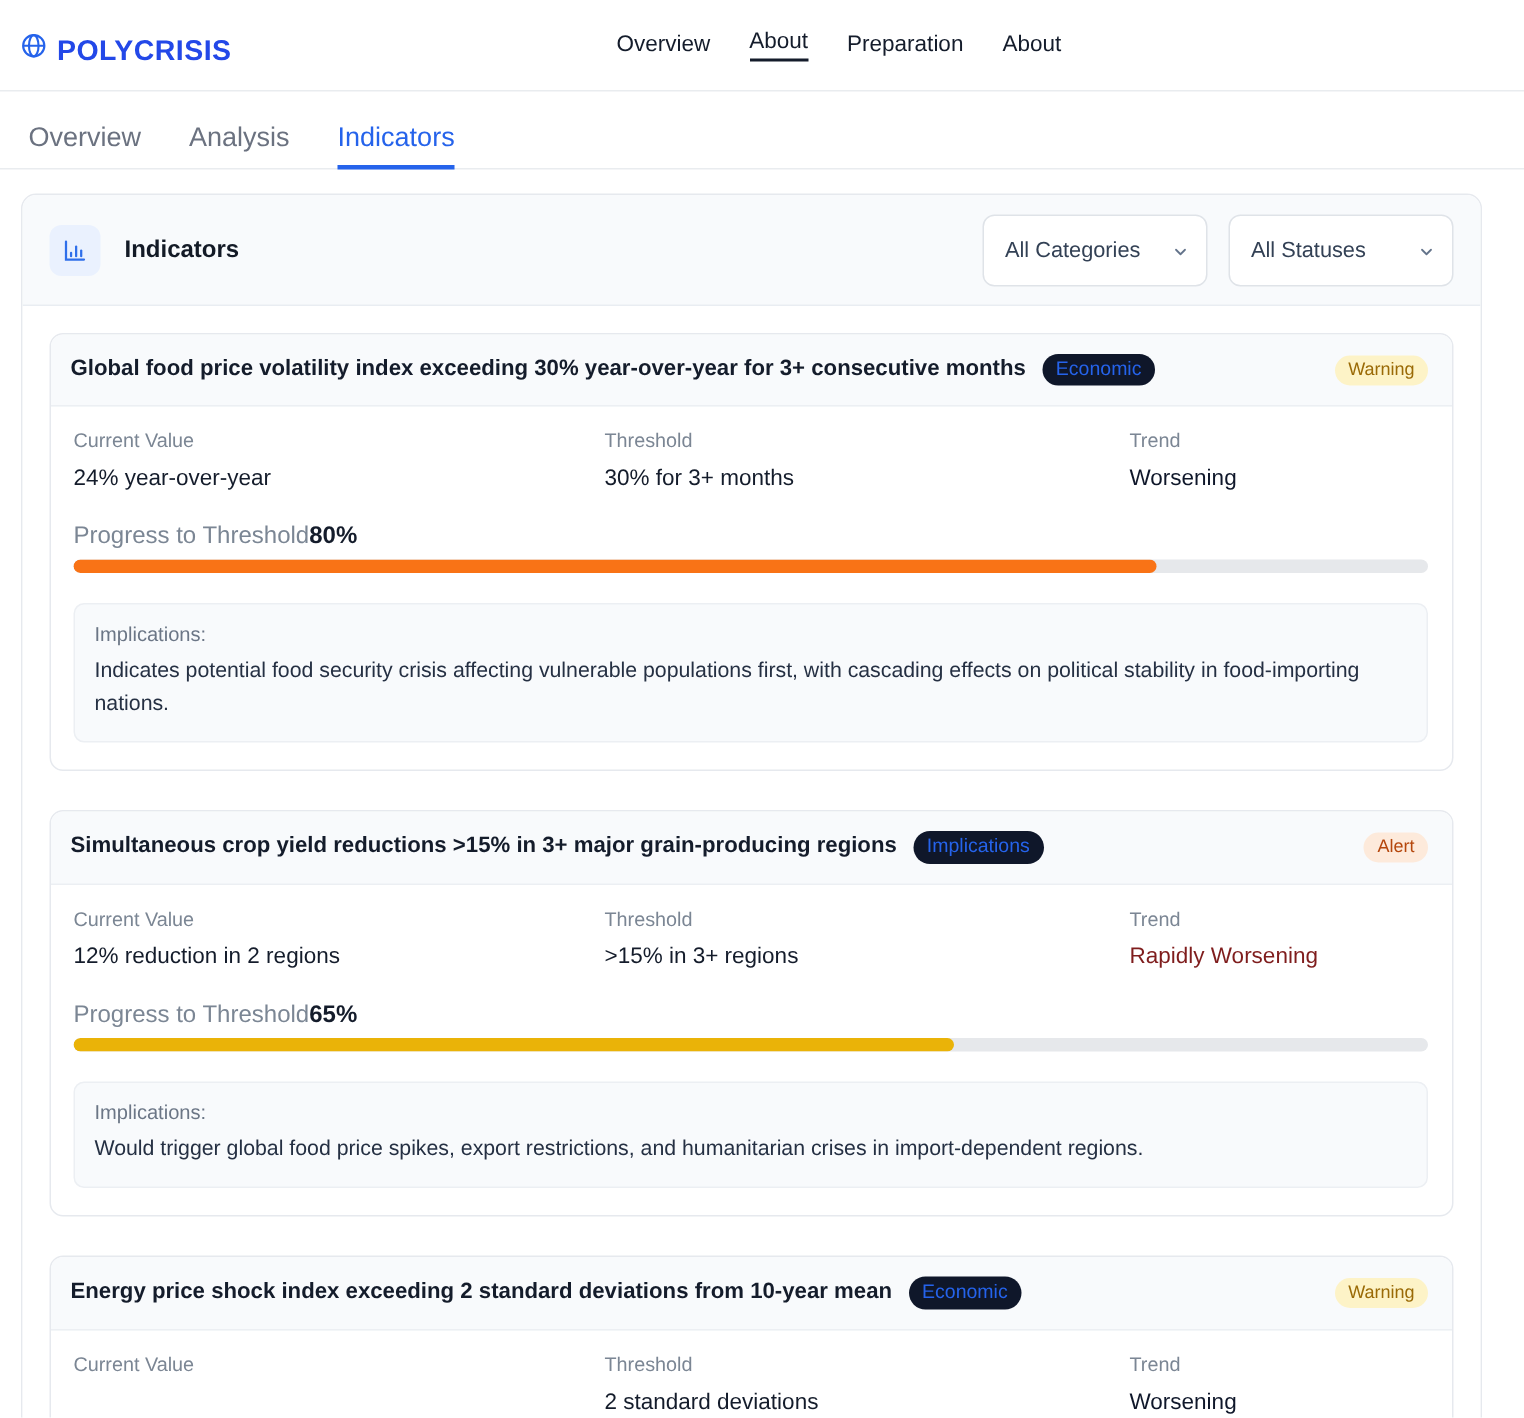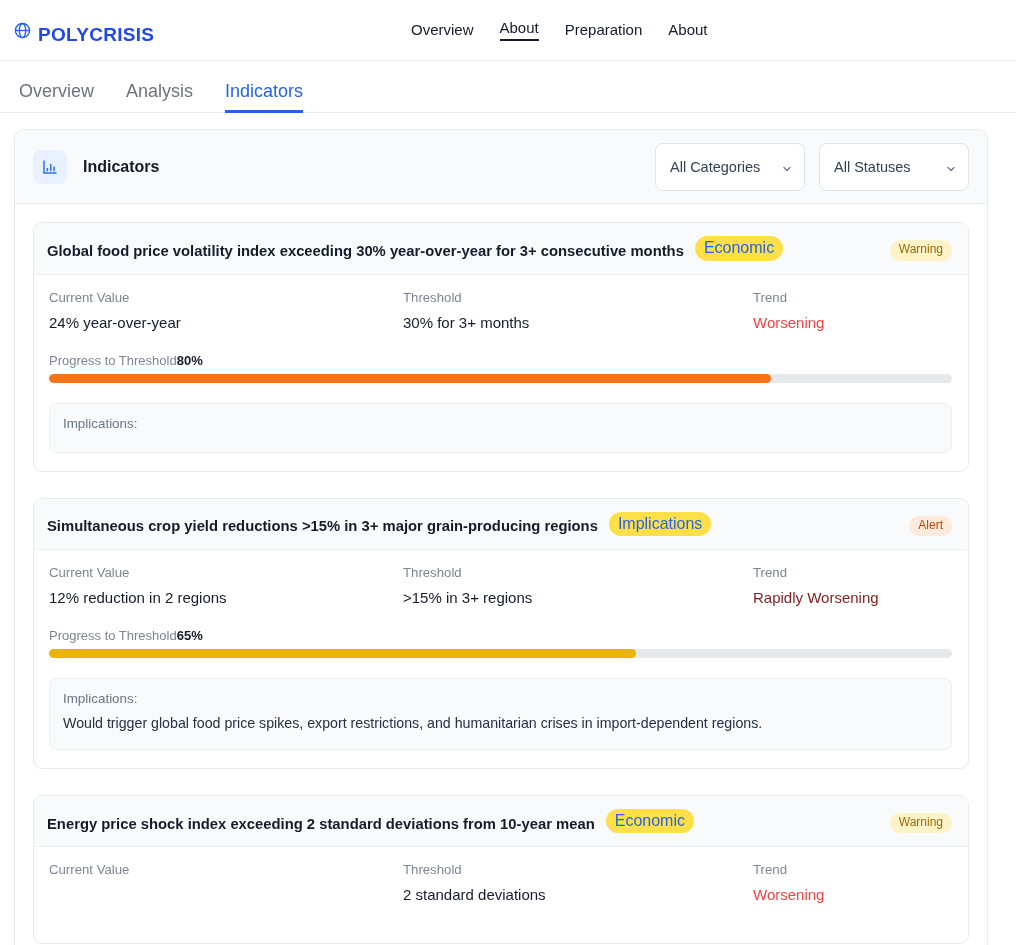--- a/index.html
+++ b/index.html
@@ -148,34 +148,34 @@
     border-radius: 9px;
     overflow: hidden;
     margin-bottom: 26px;
     background: #fff;
   }
   .ind-head {
     background: #f8fafc;
     border-bottom: 1px solid #eceff3;
     padding: 13px 16px 13px 13px;
     display: flex;
-    align-items: flex-end;
+    align-items: center;
     gap: 11px;
   }
   .ind-title {
     font-size: 14.8px;
     font-weight: bold;
     color: #141c2b;
     line-height: 1.2;
   }
   .cat-badge {
-    font-size: 16px;
+    font-size: 13px;
     padding: 3px 9px 4px 9px;
     border-radius: 999px;
-    background: #fde047;
+    background: #0f172a;
     color: #2563eb;
     white-space: nowrap;
     line-height: 1.1;
   }
   .status-badge {
     margin-left: auto;
     font-size: 12px;
     padding: 3px 9px 4px 9px;
     border-radius: 999px;
     white-space: nowrap;
@@ -194,25 +194,25 @@
   .m-label {
     font-size: 13.2px;
     color: #7b8694;
     margin-bottom: 9px;
   }
   .m-value {
     font-size: 15px;
     font-weight: normal;
     color: #141c2b;
   }
-  .m-value.trend-worsening { color: #ef4444; }
+  .m-value.trend-worsening { color: #0f172a; }
   .m-value.trend-rapid { color: #7f1d1d; }
 
   .prog-label-row {
-    font-size: 13px;
+    font-size: 16px;
     color: #7b8694;
     margin-bottom: 6px;
   }
   .prog-label-row .pct {
     color: #141c2b;
     font-weight: bold;
   }
   .prog-track {
     height: 9px;
     background: #e6e8eb;
@@ -324,20 +324,21 @@
           </div>
         </div>
         <div class="prog-label-row">
           <span>Progress to Threshold</span><span class="pct">80%</span>
         </div>
         <div class="prog-track">
           <div class="prog-fill" style="width: 80%; background: rgb(249, 115, 22);"></div>
         </div>
         <div class="implications">
           <div class="imp-label">Implications:</div>
+          <div class="imp-text">Indicates potential food security crisis affecting vulnerable populations first, with cascading effects on political stability in food-importing nations.</div>
         </div>
       </div>
     </div>
 
     <div class="ind-card">
       <div class="ind-head">
         <div class="ind-title">Simultaneous crop yield reductions &gt;15% in 3+ major grain-producing regions</div>
         <div class="cat-badge">Implications</div>
         <div class="status-badge status-alert">Alert</div>
       </div>

